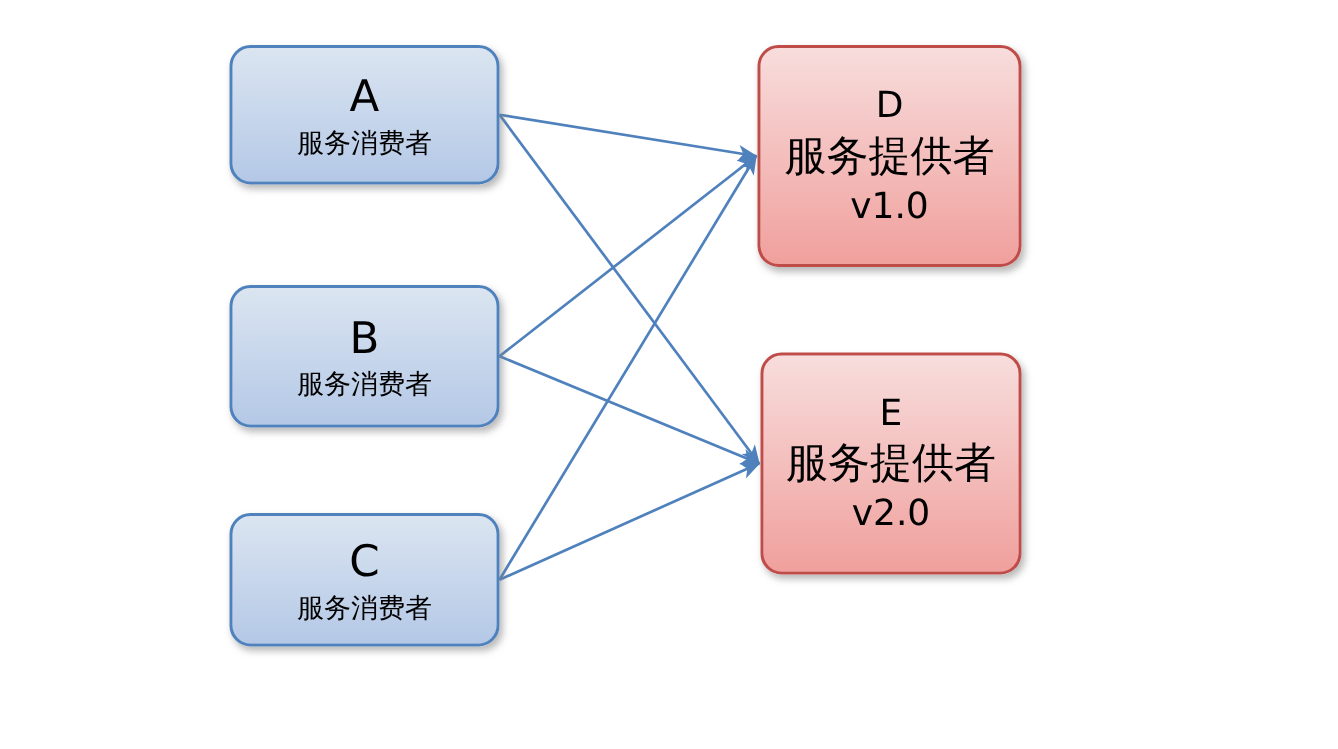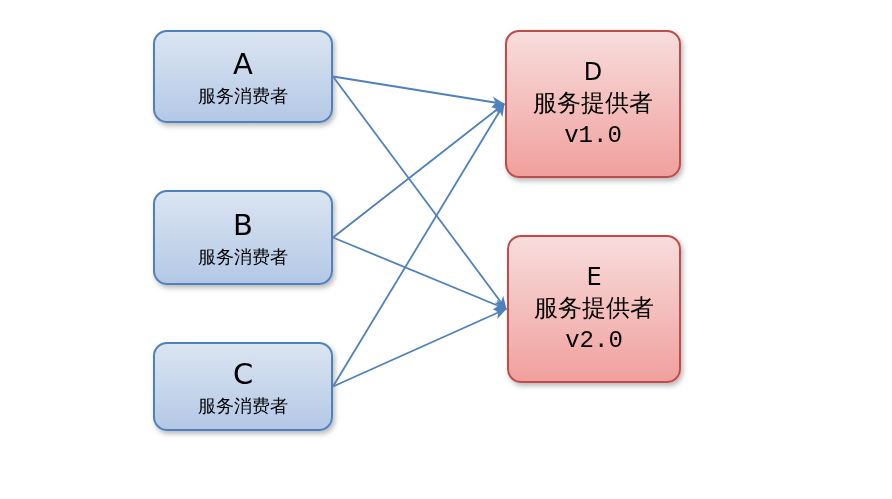--- a/index.html
+++ b/index.html
@@ -33,22 +33,22 @@
     align-items: center;
     justify-content: center;
     text-align: center;
     color: #000000;
     box-shadow: 2px 3px 5px rgba(130,130,130,0.55);
     line-height: 1.3;
   }
   .node--consumer .node-title   { font-size: 29px; }
   .node--consumer .node-subtitle{ font-size: 18px; }
   .node--provider .node-title   { font-size: 24px; }
-  .node--provider .node-subtitle{ font-size: 24px; }
-  .node--provider .node-version { font-size: 24px; font-family: Liberation Mono, monospace; }
+  .node--provider .node-subtitle{ font-size: 28px; }
+  .node--provider .node-version { font-size: 24px; }
   .node-title, .node-subtitle, .node-version {
     white-space: nowrap;
   }
   .node-version:empty, .node-subtitle:empty, .node-title:empty {
     display: none;
   }
 </style>
 </head>
 <body>
 

